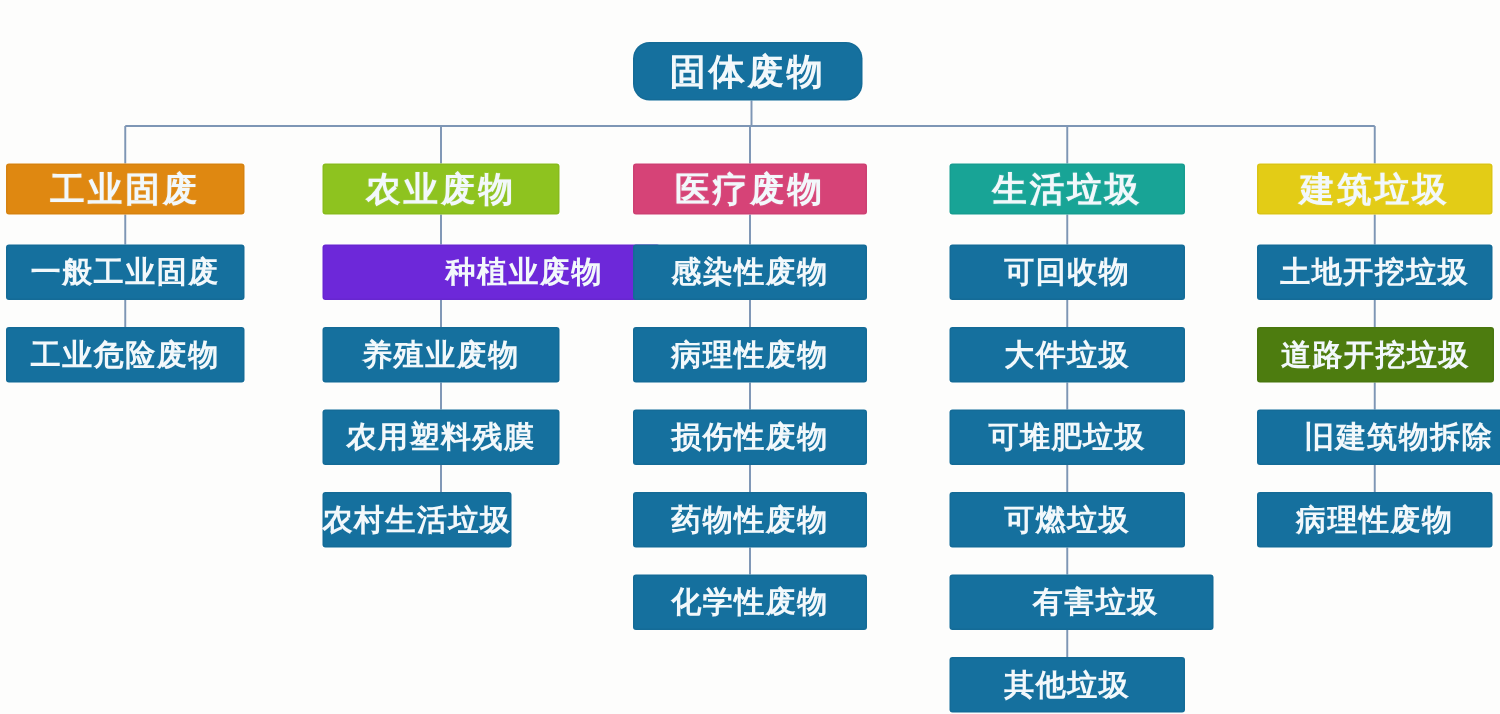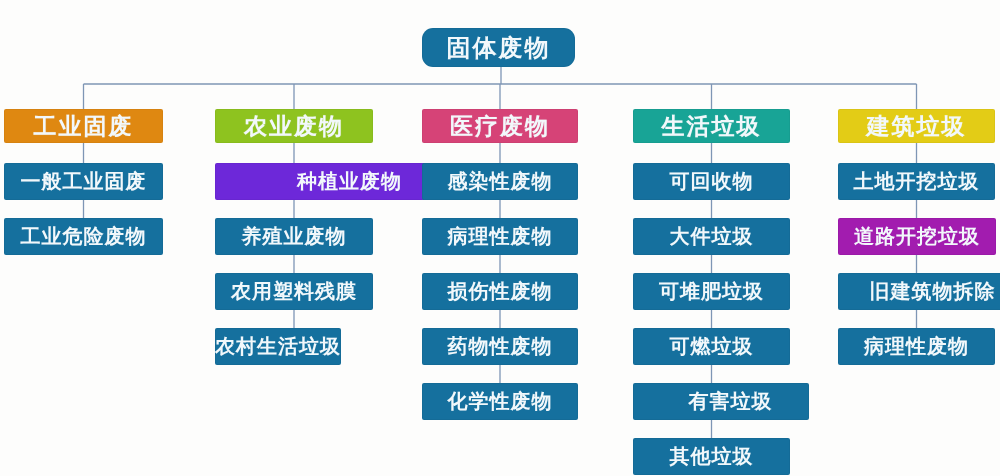--- a/index.html
+++ b/index.html
@@ -71,17 +71,17 @@
       <div class="node item-node" style="left: 422px; top: 383px; width: 156px; height: 37px; background: rgb(21, 112, 158);">化学性废物</div>
       <div class="node header-node" style="left: 633px; top: 109px; width: 157px; height: 34px; background: rgb(24, 164, 150);">生活垃圾</div>
       <div class="node item-node" style="left: 633px; top: 163px; width: 157px; height: 37px; background: rgb(21, 112, 158);">可回收物</div>
       <div class="node item-node" style="left: 633px; top: 218px; width: 157px; height: 37px; background: rgb(21, 112, 158);">大件垃圾</div>
       <div class="node item-node" style="left: 633px; top: 273px; width: 157px; height: 37px; background: rgb(21, 112, 158);">可堆肥垃圾</div>
       <div class="node item-node" style="left: 633px; top: 328px; width: 157px; height: 37px; background: rgb(21, 112, 158);">可燃垃圾</div>
       <div class="node item-node" style="left: 633px; top: 383px; width: 157px; height: 37px; background: rgb(21, 112, 158); padding-left: 19px;">有害垃圾</div>
       <div class="node item-node" style="left: 633px; top: 438px; width: 157px; height: 37px; background: rgb(21, 112, 158);">其他垃圾</div>
       <div class="node header-node" style="left: 838px; top: 109px; width: 157px; height: 34px; background: rgb(227, 204, 22);">建筑垃圾</div>
       <div class="node item-node" style="left: 838px; top: 163px; width: 157px; height: 37px; background: rgb(21, 112, 158);">土地开挖垃圾</div>
-      <div class="node item-node" style="left: 838px; top: 218px; width: 158px; height: 37px; background: #a21caf;">道路开挖垃圾</div>
+      <div class="node item-node" style="left: 838px; top: 218px; width: 158px; height: 37px; background: #4d7c0f;">道路开挖垃圾</div>
       <div class="node item-node" style="left: 838px; top: 273px; width: 157px; height: 37px; background: rgb(21, 112, 158); padding-left: 16px;">旧建筑物拆除</div>
       <div class="node item-node" style="left: 838px; top: 328px; width: 157px; height: 37px; background: rgb(21, 112, 158);">病理性废物</div>
     </div>
 </div>
 
 </body></html>

